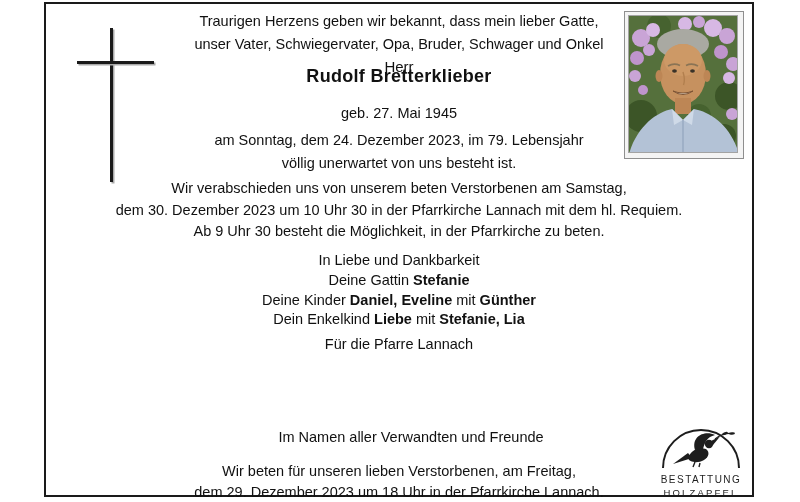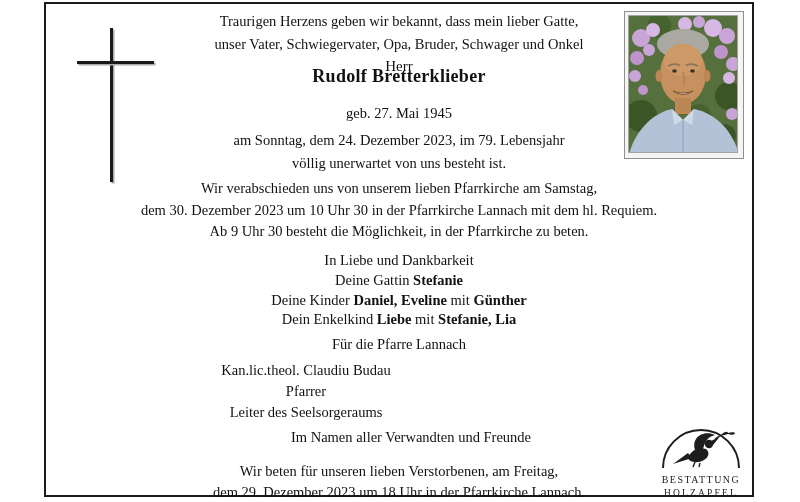--- a/index.html
+++ b/index.html
@@ -5,21 +5,21 @@
   html, body {
     margin: 0; padding: 0;
     background: #ffffff;
     width: 800px; height: 502px;
     overflow: hidden;
   }
   .page {
     position: relative;
     width: 800px; height: 502px;
     background: #ffffff;
-    font-family: Liberation Serif, serif;
+    font-family: Liberation Sans, sans-serif;
     color: #111111;
   }
   .frame {
     position: absolute;
     left: 44px; top: 2px;
     width: 710px; height: 495px;
     border: 2px solid #1a1a1a;
     box-sizing: border-box;
     background: #ffffff;
   }
@@ -153,39 +153,34 @@
     <div class="line salutation">Herr</div>
     <div class="line deceased">Rudolf Bretterklieber</div>
     <div class="line birth">geb. 27. Mai 1945</div>
 
     <div class="block death">
       <div>am Sonntag, dem 24. Dezember 2023, im 79. Lebensjahr</div>
       <div>völlig unerwartet von uns besteht ist.</div>
     </div>
 
     <div class="block farewell">
-      <div>Wir verabschieden uns von unserem lieben Pfarrkirche am Samstag,</div>
+      <div>Wir verabschieden uns von unserem beten Verstorbenen am Samstag,</div>
       <div>dem 30. Dezember 2023 um 10 Uhr 30 in der Pfarrkirche Lannach mit dem hl. Requiem.</div>
       <div>Ab 9 Uhr 30 besteht die Möglichkeit, in der Pfarrkirche zu beten.</div>
     </div>
 
     <div class="block family">
       <div>In Liebe und Dankbarkeit</div>
       <div><span>Deine Gattin </span><span class="bold">Stefanie</span></div>
       <div><span>Deine Kinder </span><span class="bold">Daniel, Eveline</span><span> mit </span><span class="bold">Günther</span></div>
       <div><span>Dein Enkelkind </span><span class="bold">Liebe</span><span> mit </span><span class="bold">Stefanie, Lia</span></div>
     </div>
 
     <div class="line pfarre">Für die Pfarre Lannach</div>
 
-    <div class="block clergy">
-      <div>Kan.lic.theol. Claudiu Budau</div>
-      <div>Pfarrer</div>
-      <div>Leiter des Seelsorgeraums</div>
-    </div>
 
 
     <div class="line innamen">Im Namen aller Verwandten und Freunde</div>
 
     <div class="block prayer">
       <div>Wir beten für unseren lieben Verstorbenen, am Freitag,</div>
       <div>dem 29. Dezember 2023 um 18 Uhr in der Pfarrkirche Lannach.</div>
     </div>
 
     <div class="logo">

